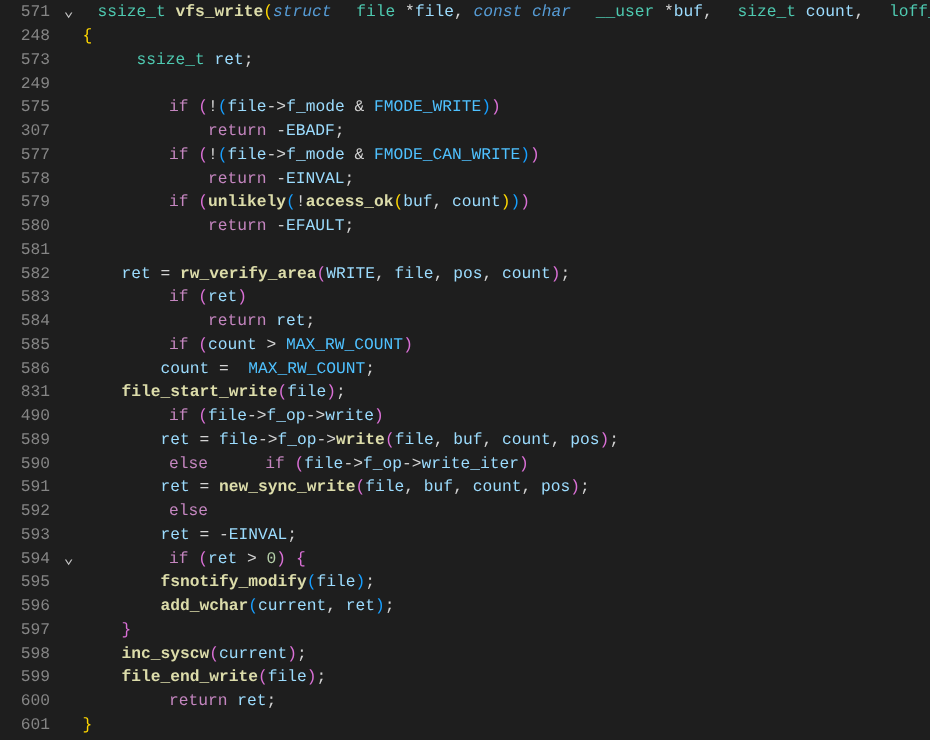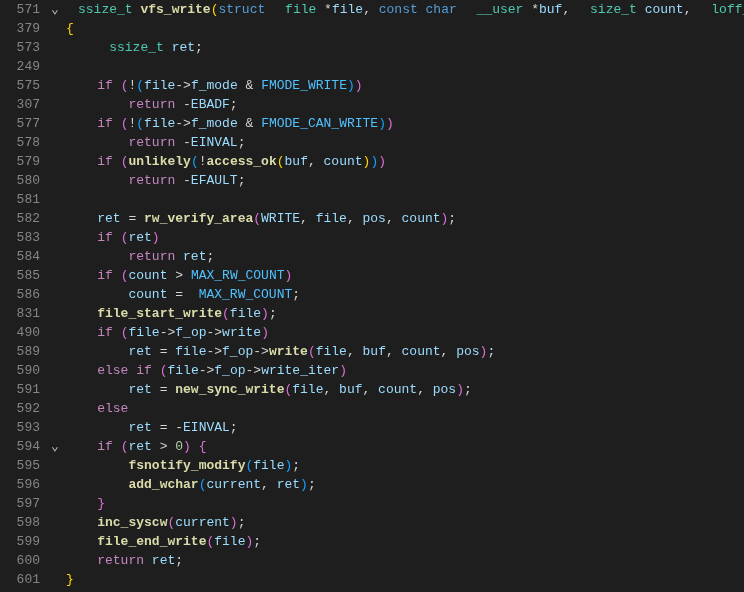--- a/index.html
+++ b/index.html
@@ -46,36 +46,36 @@
     cursor: pointer;
   }
   .code {
     flex: 1;
     white-space: pre;
     padding-left: 4px;
   }
   .code .line { height: 19px; }
   .tok-type { color: #4ec9b0; margin-left: 12px; }
   .tok-fn   { color: #dcdcaa; font-weight: bold; }
-  .tok-kw   { color: #569cd6; }
-  .tok-ctrl { color: #c586c0; }
+  .tok-kw   { color: #569cd6; font-style: italic; }
+  .tok-ctrl { color: #c586c0; margin-left: 38px; }
   .tok-var  { color: #9cdcfe; }
   .tok-const{ color: #4fc1ff; }
   .tok-num  { color: #b5cea8; }
   .tok-pbrc { color: #ffd700; }
   .tok-pbrk { color: #da70d6; }
   .tok-pprn { color: #179fff; }
 </style>
 </head>
 <body>
 
 <div class="editor">
   <div class="gutter" id="gutter">
       <div class="ln">571</div>
-      <div class="ln">379</div>
+      <div class="ln">248</div>
       <div class="ln">573</div>
       <div class="ln">249</div>
       <div class="ln">575</div>
       <div class="ln">307</div>
       <div class="ln">577</div>
       <div class="ln">578</div>
       <div class="ln">579</div>
       <div class="ln">580</div>
       <div class="ln">581</div>
       <div class="ln">582</div>

